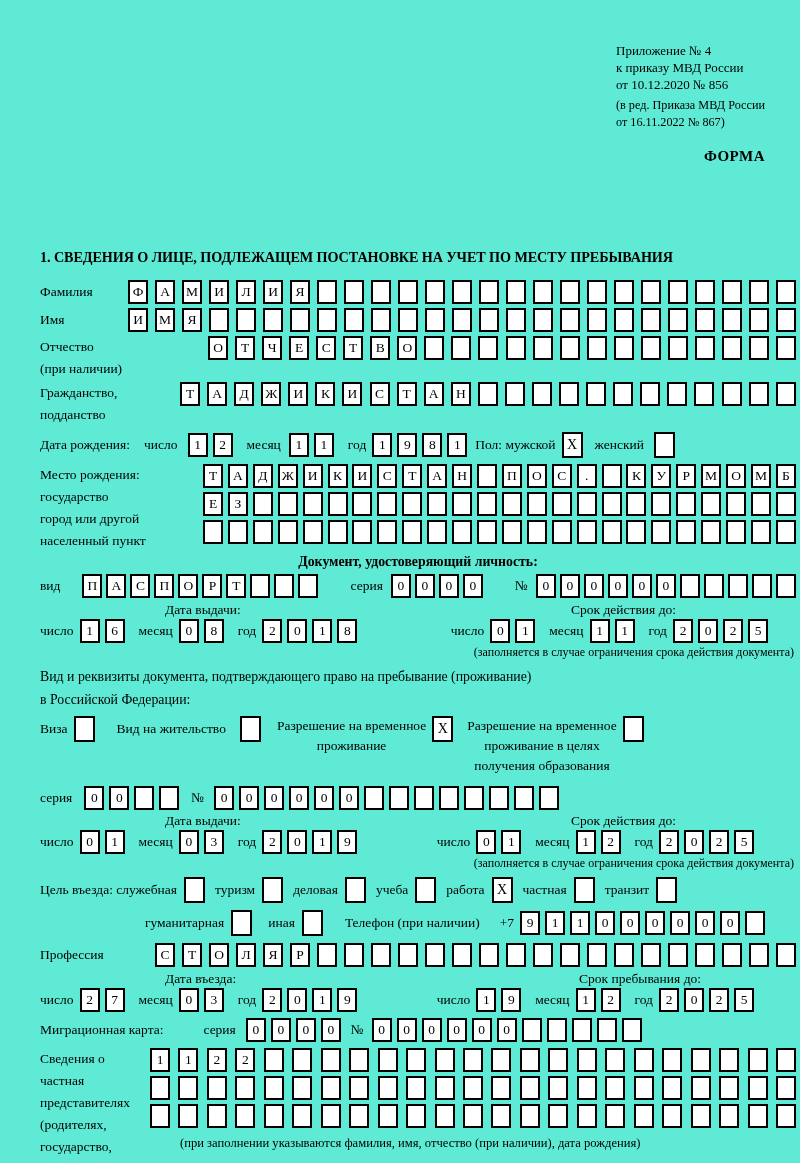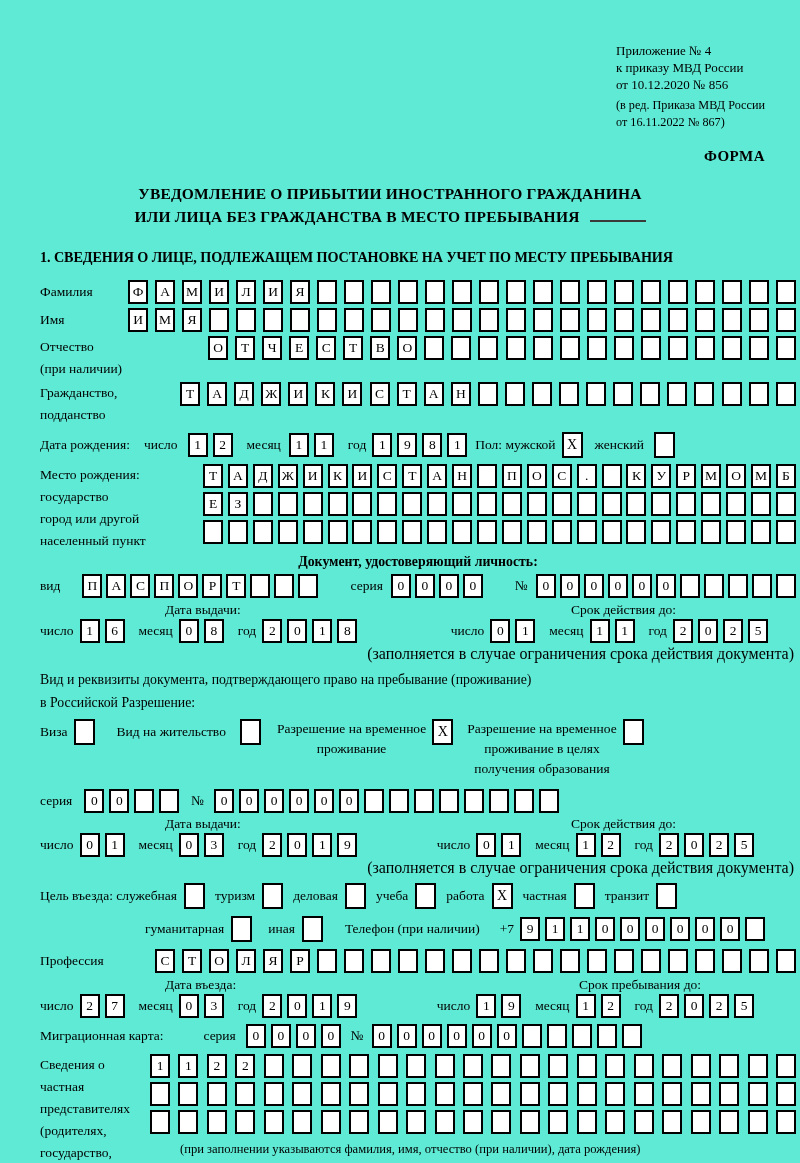--- a/index.html
+++ b/index.html
@@ -34,21 +34,21 @@
   .stackrows {flex:1; min-width:0;}
   .stackrows .cellrow {margin-bottom:4px;}
   .dochead {text-align:center; font-weight:bold; font-size:13.8px; margin:2px 0 4px 0;}
   .headings {display:flex; font-size:13.5px; margin:3px 0 1px 0;}
   .headings .h-left {margin-left:125px;text-align:right;}
   .headings .h-right {margin-left:auto; margin-right:120px;}
   .daterow {display:flex; align-items:center;}
   .daterow .lbl {margin-right:6px;}
   .daterow .grp {margin-right:14px;}
   .daterow .right {margin-left:auto; margin-right:28px;}
-  .note {font-size:16px; text-align:right; margin:2px 2px 6px 0;}
+  .note {font-size:12px; text-align:right; margin:2px 2px 6px 0;}
   .plain {font-size:13.8px; line-height:1.65;}
   .visarow {display:flex; align-items:flex-start; margin:4px 0 10px 0; font-size:13.5px;}
   .visarow .optstack {text-align:center; line-height:1.5;}
   .visarow .cb {margin:0 6px;}
   .purp {display:flex; align-items:center; font-size:13.5px; margin-bottom:7px;}
   .purp .cb {margin:0 10px 0 7px;}
   .mono-gap {margin-right:6px;}
   .legal {display:flex; align-items:flex-start; margin-top:6px;}
   .legal .cellrow {margin-bottom:4px;}
   .legalnote {font-size:12.6px; margin:8px 0 0 135px;}
@@ -61,24 +61,20 @@
   <div class="apx">
     <div>Приложение № 4</div>
     <div>к приказу МВД России</div>
     <div>от 10.12.2020 № 856</div>
     <div class="small">(в ред. Приказа МВД России</div>
     <div class="small2">от 16.11.2022 № 867)</div>
   </div>
 
   <div class="forma">ФОРМА</div>
 
-  <div class="title">
-    <div>УВЕДОМЛЕНИЕ О ПРИБЫТИИ ИНОСТРАННОГО ГРАЖДАНИНА</div>
-    <div><span>ИЛИ ЛИЦА БЕЗ ГРАЖДАНСТВА В МЕСТО ПРЕБЫВАНИЯ</span><span class="blank-line"></span></div>
-  </div>
 
   <div class="sec1">1. СВЕДЕНИЯ О ЛИЦЕ, ПОДЛЕЖАЩЕМ ПОСТАНОВКЕ НА УЧЕТ ПО МЕСТУ ПРЕБЫВАНИЯ</div>
 
   <div class="content">
 
     <div class="frow">
       <div class="lbl w88">Фамилия</div>
       <div class="cellrow">
           <span class="cell">Ф</span>
           <span class="cell">А</span>
@@ -399,21 +395,21 @@
             <span class="cell">2</span>
             <span class="cell">0</span>
             <span class="cell">2</span>
             <span class="cell">5</span>
           </span>
       </span>
     </div>
     <div class="note">(заполняется в случае ограничения срока действия документа)</div>
 
     <div class="plain">Вид и реквизиты документа, подтверждающего право на пребывание (проживание)</div>
-    <div class="plain">в Российской Разрешение:</div>
+    <div class="plain">в Российской Федерации:</div>
 
     <div class="visarow">
       <span class="lbl" style="line-height:26px;">Виза</span>
       <span class="cb" style="margin-right:22px;"></span>
       <span class="lbl" style="line-height:26px;">Вид на жительство</span>
       <span class="cb" style="margin-right:16px; margin-left:14px;"></span>
       <span class="optstack">
         <div>Разрешение на временное</div>
         <div>проживание</div>
       </span>

